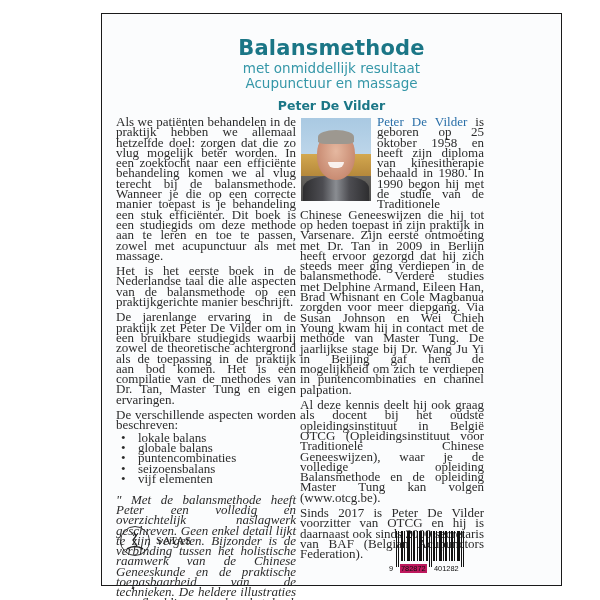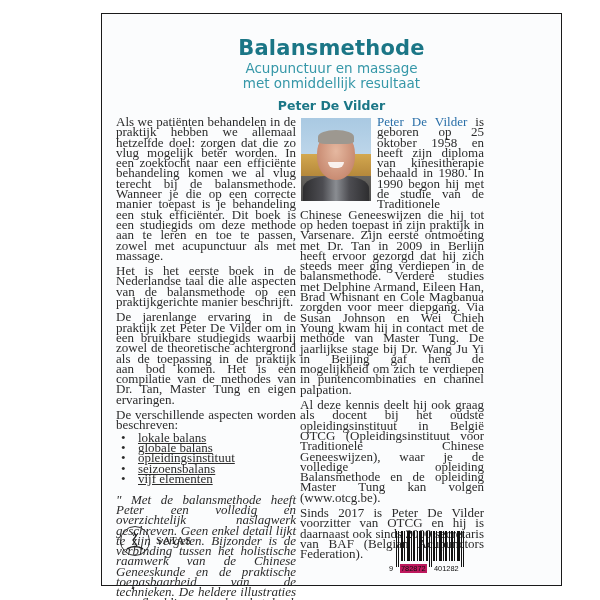--- a/index.html
+++ b/index.html
@@ -17,21 +17,21 @@
     font-family:"DejaVu Sans", sans-serif; font-size:13.5px; line-height:15px; color:#3597a8; font-weight:normal;
   }
   .author {
     position:absolute; left:0; right:0; top:84px; text-align:center;
     font-family:"DejaVu Sans", sans-serif; font-weight:bold; font-size:12.5px; color:#1b7686;
   }
   .col { position:absolute; font-size:13px; line-height:10.3px; text-align:justify; color:#2b2b2b; }
   .left { left:14px; top:103px; width:180px; }
   .right { left:198px; top:103px; width:184px; }
   .col p { margin:0 0 5px 0; }
-  ul.aspects { list-style:none; margin:0 0 8px 0; padding:0;text-decoration:underline; }
+  ul.aspects { list-style:none; margin:0 0 8px 0; padding:0; }
   ul.aspects li { position:relative; padding-left:22px; line-height:10.4px; }
   ul.aspects li::before { content:"•"; position:absolute; left:5px; }
   .quote { font-style:italic; margin-top:10px !important; }
   .sig { text-align:right; padding-right:14px; line-height:10.3px; margin-top:20px;font-weight:bold; }
   .sig div { text-align:right; }
   .photo {
     float:left; width:70px; height:83px; margin:1px 6px 1px 1px; position:relative; overflow:hidden;
     background:linear-gradient(180deg,#a9c9e2 0%,#bdd6ea 45%,#c8a55a 46%,#b98d42 62%,#6d6a63 63%,#4b4b4b 100%);
   }
   .photo .temple { position:absolute; left:0; top:36px; width:70px; height:22px; background:linear-gradient(180deg,#d3a84f,#b5883b); }
@@ -50,34 +50,34 @@
   .barcode .num .g1 { position:absolute; left:0; }
   .barcode .num .g2 { position:absolute; left:11px; background:#be185d; padding:0 1px; }
   .barcode .num .g3 { position:absolute; left:44px; background:#fbfcfd; padding:0 1px; }
 </style>
 </head>
 <body>
 
 <div class="cover">
   <div class="title">Balansmethode</div>
   <div class="subtitle">
+    <div>met onmiddellijk resultaat</div>
     <div>Acupunctuur en massage</div>
-    <div>met onmiddellijk resultaat</div>
   </div>
   <div class="author">Peter De Vilder</div>
 
   <div class="col left">
     <p>Als we patiënten behandelen in de praktijk hebben we allemaal hetzelfde doel: zorgen dat die zo vlug mogelijk beter worden. In een zoektocht naar een efficiënte behandeling komen we al vlug terecht bij de balansmethode. Wanneer je die op een correcte manier toepast is je behandeling een stuk efficiënter. Dit boek is een studiegids om deze methode aan te leren en toe te passen, zowel met acupunctuur als met massage.</p>
     <p>Het is het eerste boek in de Nederlandse taal die alle aspecten van de balansmethode op een praktijkgerichte manier beschrijft.</p>
     <p>De jarenlange ervaring in de praktijk zet Peter De Vilder om in een bruikbare studiegids waarbij zowel de theoretische achtergrond als de toepassing in de praktijk aan bod komen. Het is een compilatie van de methodes van Dr. Tan, Master Tung en eigen ervaringen.</p>
     <p style="margin-bottom:2px;">De verschillende aspecten worden beschreven:</p>
     <ul class="aspects">
       <li>lokale balans</li>
       <li>globale balans</li>
-      <li>opleidingsinstituut</li>
+      <li>puntencombinaties</li>
       <li>seizoensbalans</li>
       <li>vijf elementen</li>
     </ul>
     <p class="quote">" Met de balansmethode heeft Peter een volledig en overzichtelijk naslagwerk geschreven. Geen enkel detail lijkt te zijn vergeten. Bijzonder is de verbinding tussen het holistische raamwerk van de Chinese Geneeskunde en de praktische toepasbaarheid van de technieken. De heldere illustraties en afbeeldingen maken het boek een echte aanwinst voor de dagelijkse praktijk.»</p>
     <div class="sig">
       <div>Johanna Biemans</div>
       <div>Vice-voorzitter NVA</div>
       <div>Vice-voorzitter ETCMA.</div>
     </div>
   </div>

